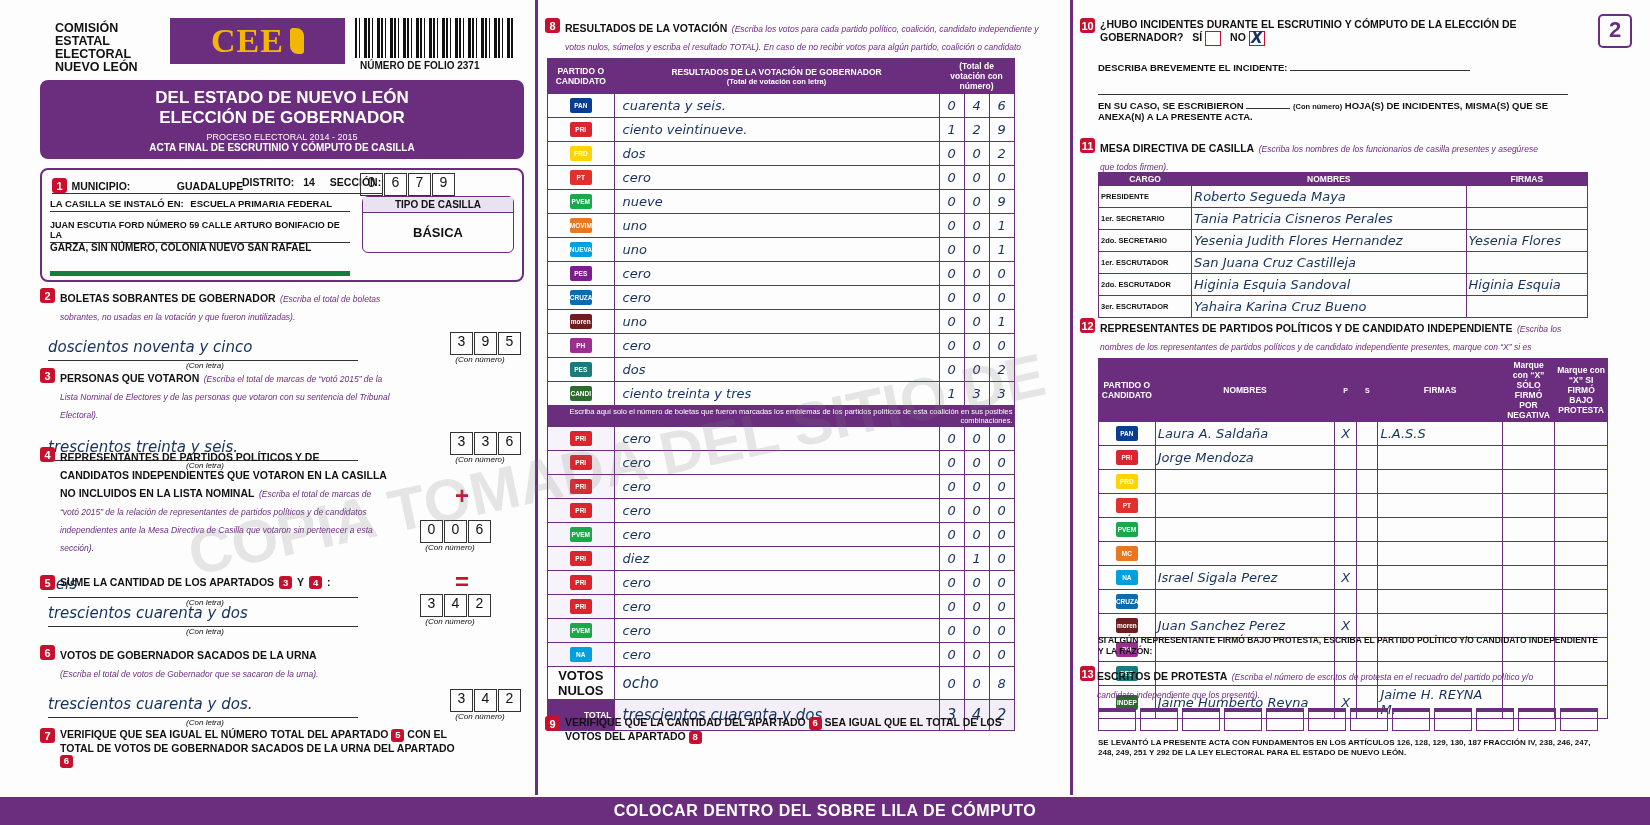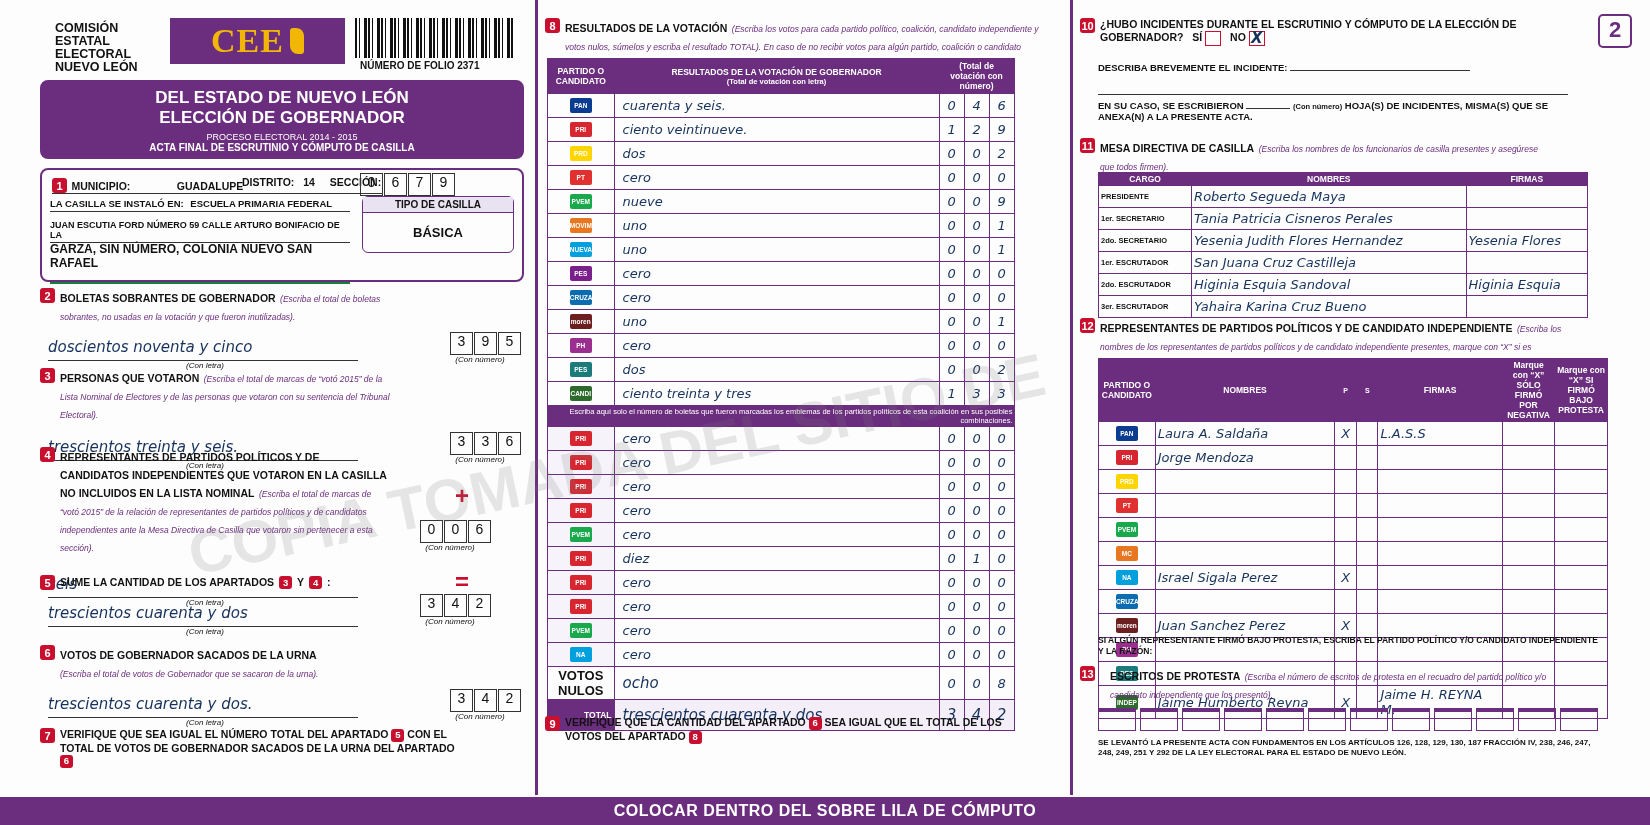--- a/index.html
+++ b/index.html
@@ -107,21 +107,21 @@
         <div class="dbox">6</div>
         <div class="dbox">7</div>
         <div class="dbox">9</div>
       </div>
 
       <div style="position:absolute;left:8px;top:28px;width:300px;font-size:9.5px;font-weight:bold;border-bottom:1px solid #333;padding-bottom:2px;">
         <span>LA CASILLA SE INSTALÓ EN:</span>
         <span style="margin-left:4px;">ESCUELA PRIMARIA FEDERAL</span>
       </div>
       <div style="position:absolute;left:8px;top:50px;width:300px;font-size:9px;font-weight:bold;border-bottom:1px solid #333;padding-bottom:2px;">JUAN ESCUTIA FORD NÚMERO 59 CALLE ARTURO BONIFACIO DE LA</div>
-      <div style="position:absolute;left:8px;top:72px;width:300px;font-size:12px;font-weight:bold;border-bottom:2px solid #15803d;padding-bottom:12px;">GARZA, SIN NÚMERO, COLONIA NUEVO SAN RAFAEL</div>
+      <div style="position:absolute;left:8px;top:72px;width:300px;font-size:10px;font-weight:bold;border-bottom:5px solid #15803d;padding-bottom:18px;">GARZA, SIN NÚMERO, COLONIA NUEVO SAN RAFAEL</div>
 
       <div class="casillabox" style="top:26px;">
         <div class="h">TIPO DE CASILLA</div>
         <div class="v">BÁSICA</div>
       </div>
     </div>
 
     <div class="sec" style="top:288px;">
       <div style="display:flex;gap:5px;">
         <span class="num">2</span>
@@ -660,21 +660,21 @@
             <td class="hand sm" style="text-align: center;"></td>
             <td class="hand sm">Jaime H. REYNA M.</td>
             <td></td>
             <td></td>
           </tr>
         </tbody>
     </table>
 
     <div style="position:absolute;left:18px;top:635px;width:500px;font-size:8.5px;font-weight:bold;line-height:11px;">SI ALGÚN REPRESENTANTE FIRMÓ BAJO PROTESTA, ESCRIBA EL PARTIDO POLÍTICO Y/O CANDIDATO INDEPENDIENTE Y LA RAZÓN:</div>
 
-    <div style="position:absolute;left:0;top:666px;width:520px;display:flex;gap:15px;">
+    <div style="position:absolute;left:0;top:666px;width:520px;display:flex;gap:2px;">
       <span class="num">13</span>
       <div style="width:470px;">
         <span class="seclabel">ESCRITOS DE PROTESTA</span>
         <span class="tiny ital purple">(Escriba el número de escritos de protesta en el recuadro del partido político y/o candidato independiente que los presentó).</span>
       </div>
     </div>
     <div id="protest-boxes" style="position:absolute;left:18px;top:708px;display:flex;gap:4px;">
         <div style="width: 36px; height: 18px; border-width: 4px 1px 1px; border-style: solid; border-color: rgb(107, 45, 126); border-image: initial; font-size: 10px; text-align: center;"></div>
         <div style="width: 36px; height: 18px; border-width: 4px 1px 1px; border-style: solid; border-color: rgb(107, 45, 126); border-image: initial; font-size: 10px; text-align: center;"></div>
         <div style="width: 36px; height: 18px; border-width: 4px 1px 1px; border-style: solid; border-color: rgb(107, 45, 126); border-image: initial; font-size: 10px; text-align: center;"></div>

